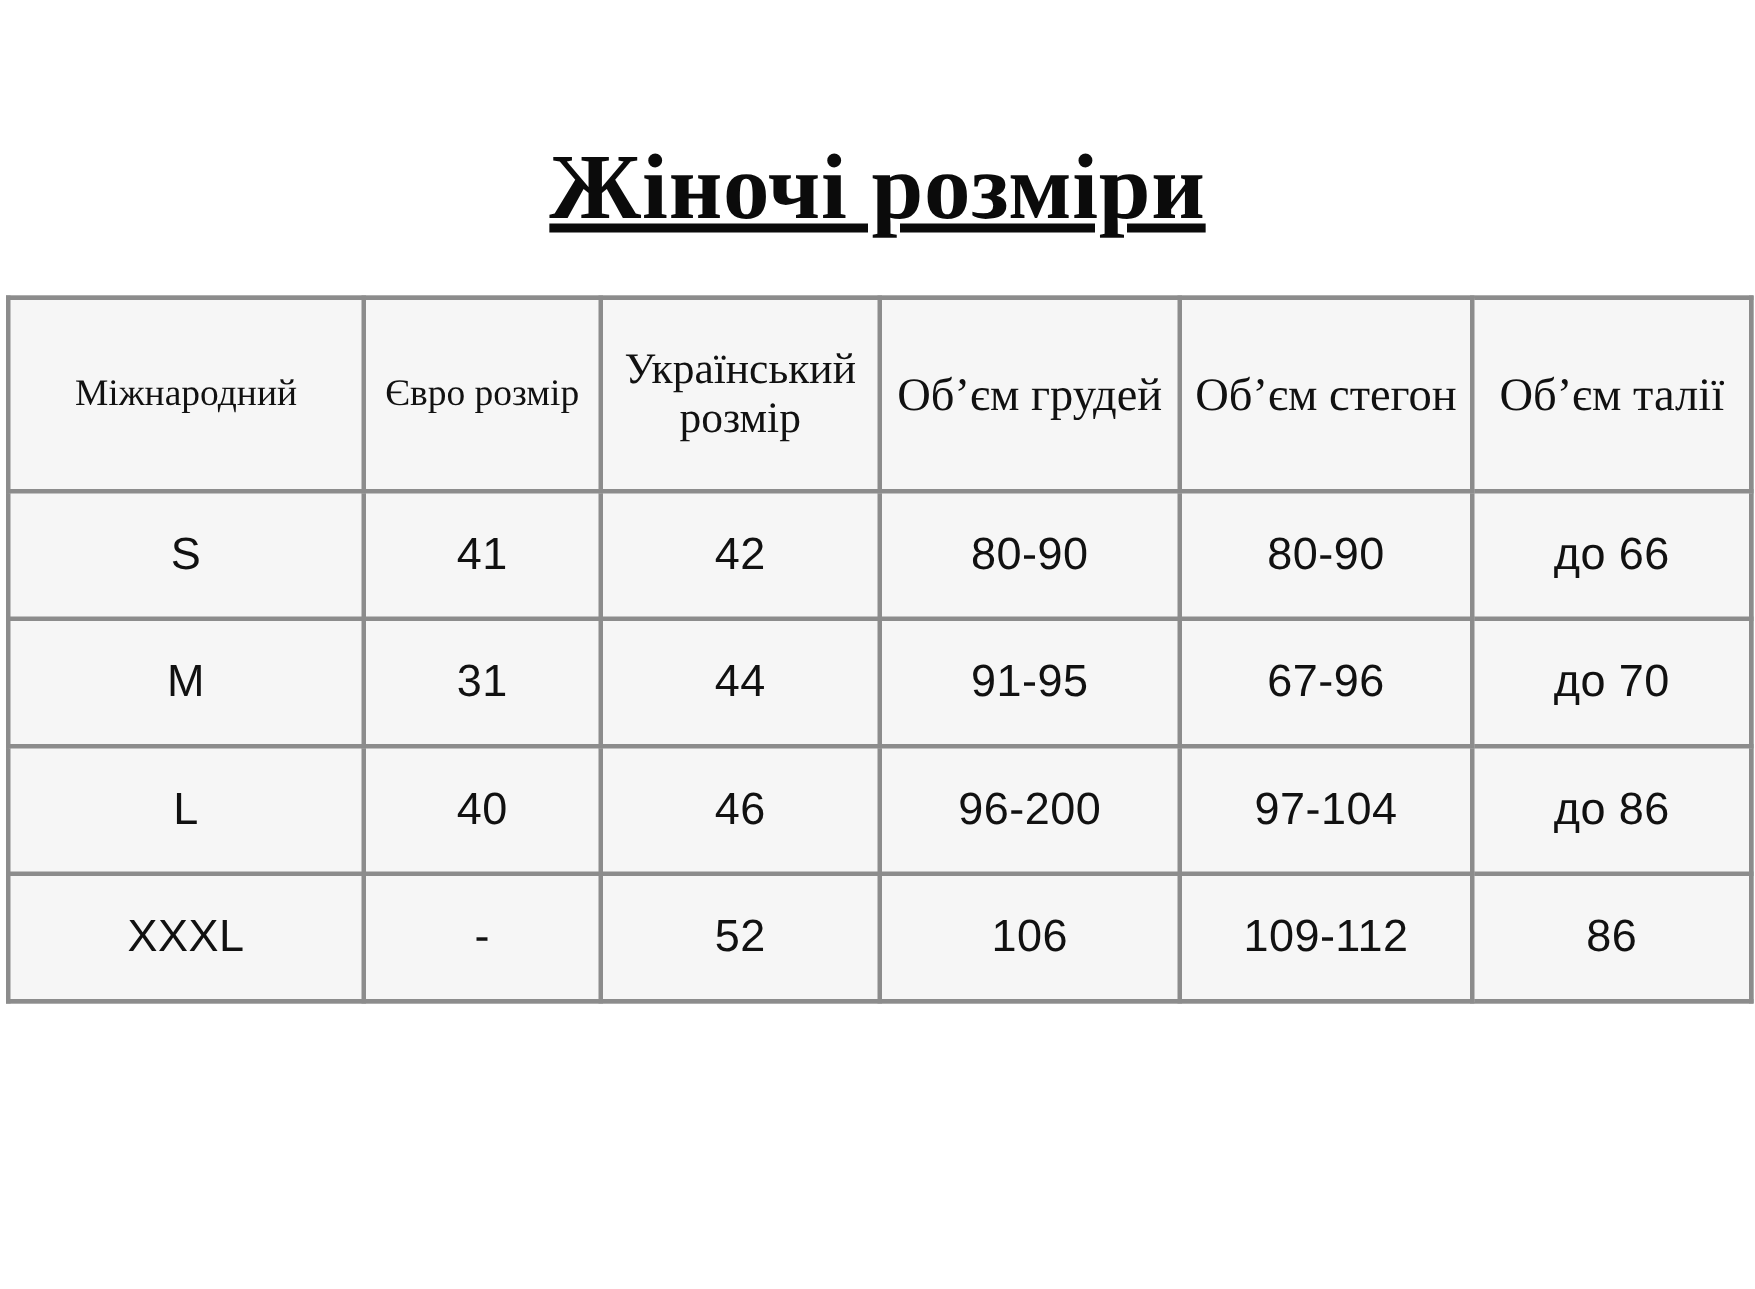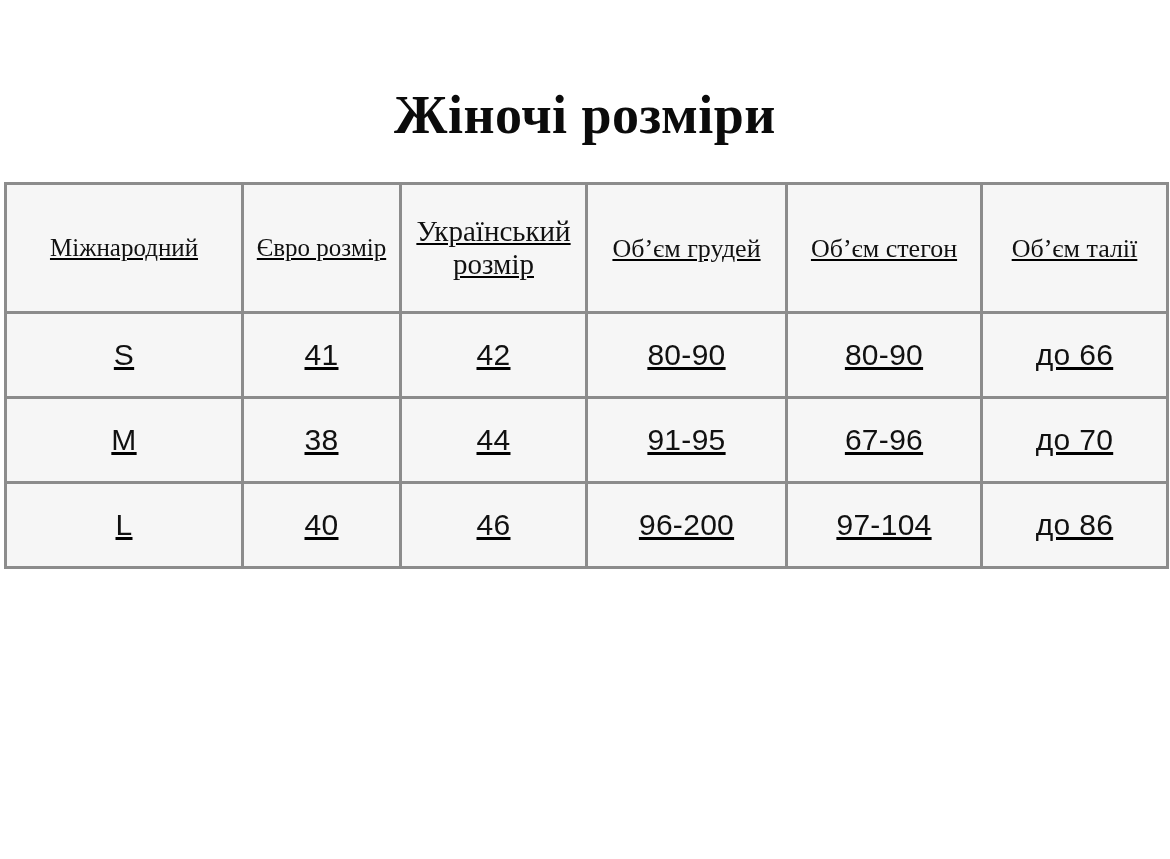--- a/index.html
+++ b/index.html
@@ -12,37 +12,37 @@
     width: 1170px;
     height: 859px;
     background: #ffffff;
     font-family: "Liberation Serif", serif;
     overflow: hidden;
   }
   .title {
     text-align: center;
     font-family: "Liberation Serif", serif;
     font-weight: 700;
-    font-size: 54px;
+    font-size: 62px;
     line-height: 1;
     color: #0b0b0b;
     padding-top: 52px;
     letter-spacing: 0.5px;
+    text-decoration: underline;
   }
   .table-wrap {
     margin-top: 40px;
     padding: 0 4px;
   }
   table.size-table {
     width: 1162px;
     margin: 0 auto;
     border-collapse: collapse;
     table-layout: fixed;
     background: #a3a3a3;
-    text-decoration: underline;
   }
   table.size-table col.c0 { width: 237px; }
   table.size-table col.c1 { width: 158px; }
   table.size-table col.c2 { width: 186px; }
   table.size-table col.c3 { width: 200px; }
   table.size-table col.c4 { width: 195px; }
   table.size-table col.c5 { width: 186px; }
 
   table.size-table th,
   table.size-table td {
@@ -54,21 +54,21 @@
   }
   table.size-table thead th {
     height: 118px;
     padding: 4px 6px;
     font-weight: 400;
   }
   
   th.h-intl   { font-size: 25px; }
   th.h-euro   { font-size: 25px; line-height: 1.15; margin-left: 44px; }
   th.h-ukr    { font-size: 29px; line-height: 1.15; }
-  th.h-big    { font-size: 26px; line-height: 1.12; }
+  th.h-big    { font-size: 31px; line-height: 1.12; }
 
   table.size-table tbody td {
     height: 80px;
     font-size: 30px;
     font-family: "Liberation Sans", sans-serif;
     font-weight: 400;
     letter-spacing: 0.3px;
   }
   td.col-int {
     font-size: 29px;
@@ -107,31 +107,39 @@
         <tr>
           <td class="col-int">S</td>
           <td>41</td>
           <td>42</td>
           <td>80-90</td>
           <td>80-90</td>
           <td>до 66</td>
         </tr>
         <tr>
           <td class="col-int">M</td>
-          <td>38</td>
+          <td>31</td>
           <td>44</td>
           <td>91-95</td>
           <td>67-96</td>
           <td>до 70</td>
         </tr>
         <tr>
           <td class="col-int">L</td>
           <td>40</td>
           <td>46</td>
           <td>96-200</td>
           <td>97-104</td>
           <td>до 86</td>
         </tr>
+        <tr>
+          <td class="col-int">XXXL</td>
+          <td class="dash">-</td>
+          <td>52</td>
+          <td>106</td>
+          <td>109-112</td>
+          <td>86</td>
+        </tr>
       </tbody>
     </table>
   </div>
 
 </div>
 
 </body></html>

